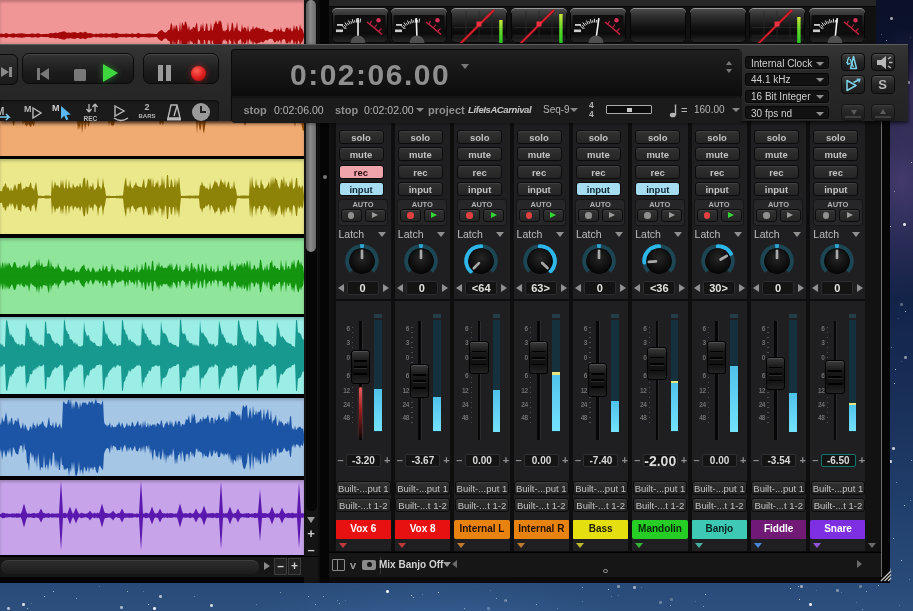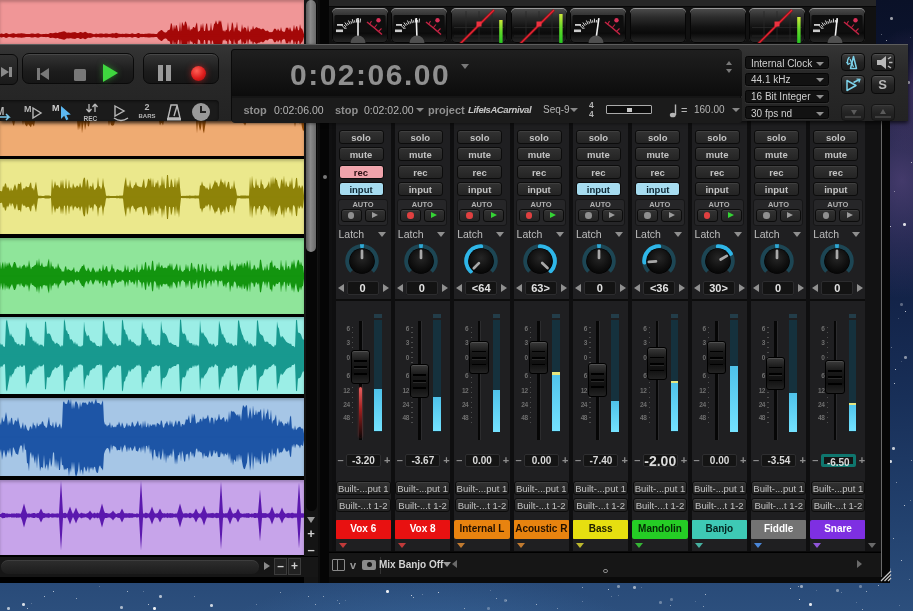--- a/index.html
+++ b/index.html
@@ -359,21 +359,21 @@
         </div>
 <div class="abs" style="left:223.05px;top:313.5px;width:7.5px;height:4.5px;background:#233d49"></div>
 <div class="abs" style="left:223.05px;top:319.5px;width:7.5px;height:112px;background:#15313d"></div>
 <div class="abs" style="left:223.05px;top:372.2px;width:7.5px;height:59.3px;background:linear-gradient(#4ec2ea,#74e2ff)"></div>
 <div class="abs" style="left:223.05px;top:372.2px;width:7.5px;height:2.5px;background:#e6e67e"></div>
 <div class="abs" style="left:186.55px;top:454px;width:8px;font-size:11px;color:#8f8f8f;font-weight:bold">–</div>
 <div class="abs" style="left:195.05px;top:453.5px;width:35px;height:13.5px;background:#141414;border-radius:2px;border:1px solid #2e2e30;color:#dadada;font-size:10px;font-weight:bold;text-align:center;line-height:12.5px">0.00</div>
 <div class="abs" style="left:233.05px;top:454px;width:8px;font-size:11px;color:#8f8f8f;font-weight:bold">+</div>
 <div class="btn" style="left:185.05px;top:480.5px;width:54.5px;height:14.5px;line-height:14px;font-weight:normal;font-size:9.5px;color:#c2c2c2">Built-...put 1</div>
 <div class="btn" style="left:185.05px;top:497.5px;width:54.5px;height:14.5px;line-height:14px;font-weight:normal;font-size:9.5px;color:#c2c2c2">Built-...t 1-2</div>
-<div class="abs" style="left:184.05px;top:520px;width:56.5px;height:18.5px;background:#e8830f;border-radius:2px;color:#241100;font-size:10px;font-weight:bold;text-align:center;line-height:18px">Acoustic R</div>
+<div class="abs" style="left:184.05px;top:520px;width:56.5px;height:18.5px;background:#e8830f;border-radius:2px;color:#241100;font-size:10px;font-weight:bold;text-align:center;line-height:18px">Internal R</div>
 <div class="tri" style="left:187.55px;top:542.5px;border-left:4.5px solid transparent;border-right:4.5px solid transparent;border-top:5.5px solid #c07a30"></div>
 <div class="abs" style="left:243.9px;top:121px;width:55.5px;height:430px;background:#1f1f21"></div>
 <div class="btn" style="left:246.9px;top:129.5px;width:45px;height:14px;line-height:13.5px">solo</div>
 <div class="btn" style="left:246.9px;top:147px;width:45px;height:14px;line-height:13.5px">mute</div>
 <div class="btn" style="left:246.9px;top:164.5px;width:45px;height:14px;line-height:13.5px">rec</div>
 <div class="btn" style="left:246.9px;top:182px;width:45px;height:14px;line-height:13.5px;background:linear-gradient(#a6dcf0,#a6dcf0);color:#0d2733;border-color:#0c0c0c">input</div>
 <div class="abs" style="left:246.4px;top:198.5px;width:50px;height:27px;background:#262628;border-radius:3px;border:1px solid #161617"></div>
 <div class="abs" style="left:246.4px;top:199.5px;width:50px;text-align:center;font-size:7.5px;font-weight:bold;color:#b0b0b0">AUTO</div>
 <div class="btn" style="left:248.9px;top:209px;width:21px;height:13px"></div>
 <div class="abs" style="left:256.1px;top:212px;width:6.5px;height:6.5px;border-radius:50%;background:#8f8f8f"></div>
@@ -652,21 +652,21 @@
 <div style="position:absolute;left:2px;right:2px;top:22px;height:1.5px;background:#000"></div>
         </div>
 <div class="abs" style="left:460.45px;top:313.5px;width:7.5px;height:4.5px;background:#233d49"></div>
 <div class="abs" style="left:460.45px;top:319.5px;width:7.5px;height:112px;background:#15313d"></div>
 <div class="abs" style="left:460.45px;top:393px;width:7.5px;height:38.5px;background:linear-gradient(#4ec2ea,#74e2ff)"></div>
 <div class="abs" style="left:423.95px;top:454px;width:8px;font-size:11px;color:#8f8f8f;font-weight:bold">–</div>
 <div class="abs" style="left:432.45px;top:453.5px;width:35px;height:13.5px;background:#141414;border-radius:2px;border:1px solid #2e2e30;color:#dadada;font-size:10px;font-weight:bold;text-align:center;line-height:12.5px">-3.54</div>
 <div class="abs" style="left:470.45px;top:454px;width:8px;font-size:11px;color:#8f8f8f;font-weight:bold">+</div>
 <div class="btn" style="left:422.45px;top:480.5px;width:54.5px;height:14.5px;line-height:14px;font-weight:normal;font-size:9.5px;color:#c2c2c2">Built-...put 1</div>
 <div class="btn" style="left:422.45px;top:497.5px;width:54.5px;height:14.5px;line-height:14px;font-weight:normal;font-size:9.5px;color:#c2c2c2">Built-...t 1-2</div>
-<div class="abs" style="left:421.45px;top:520px;width:56.5px;height:18.5px;background:#737373;border-radius:2px;color:#fff;font-size:10px;font-weight:bold;text-align:center;line-height:18px">Fiddle</div>
+<div class="abs" style="left:421.45px;top:520px;width:56.5px;height:18.5px;background:#701a75;border-radius:2px;color:#fff;font-size:10px;font-weight:bold;text-align:center;line-height:18px">Fiddle</div>
 <div class="tri" style="left:424.95px;top:542.5px;border-left:4.5px solid transparent;border-right:4.5px solid transparent;border-top:5.5px solid #4a86d8"></div>
 <div class="abs" style="left:481.3px;top:121px;width:55.5px;height:430px;background:#1f1f21"></div>
 <div class="btn" style="left:484.3px;top:129.5px;width:45px;height:14px;line-height:13.5px">solo</div>
 <div class="btn" style="left:484.3px;top:147px;width:45px;height:14px;line-height:13.5px">mute</div>
 <div class="btn" style="left:484.3px;top:164.5px;width:45px;height:14px;line-height:13.5px">rec</div>
 <div class="btn" style="left:484.3px;top:182px;width:45px;height:14px;line-height:13.5px">input</div>
 <div class="abs" style="left:483.8px;top:198.5px;width:50px;height:27px;background:#262628;border-radius:3px;border:1px solid #161617"></div>
 <div class="abs" style="left:483.8px;top:199.5px;width:50px;text-align:center;font-size:7.5px;font-weight:bold;color:#b0b0b0">AUTO</div>
 <div class="btn" style="left:486.3px;top:209px;width:21px;height:13px"></div>
 <div class="abs" style="left:493.5px;top:212px;width:6.5px;height:6.5px;border-radius:50%;background:#8f8f8f"></div>
@@ -722,21 +722,21 @@
 <div class="abs" style="left:496.3px;top:360.25px;width:19.5px;height:33.5px;border-radius:3px;background:linear-gradient(#3a3a3a,#1a1a1a 30%,#101010 70%,#232323);border:1px solid #000;box-shadow:inset 0 1px 0 rgba(255,255,255,.12)">
 <div style="position:absolute;left:2px;right:2px;top:9px;height:1.5px;background:#000"></div>
 <div style="position:absolute;left:2px;right:2px;top:15px;height:2px;background:#000;box-shadow:0 1px 0 rgba(255,255,255,.1)"></div>
 <div style="position:absolute;left:2px;right:2px;top:22px;height:1.5px;background:#000"></div>
         </div>
 <div class="abs" style="left:519.8px;top:313.5px;width:7.5px;height:4.5px;background:#233d49"></div>
 <div class="abs" style="left:519.8px;top:319.5px;width:7.5px;height:112px;background:#15313d"></div>
 <div class="abs" style="left:519.8px;top:402.8px;width:7.5px;height:28.7px;background:linear-gradient(#4ec2ea,#74e2ff)"></div>
 <div class="abs" style="left:519.8px;top:402.8px;width:7.5px;height:2.5px;background:#e6e67e"></div>
 <div class="abs" style="left:483.3px;top:454px;width:8px;font-size:11px;color:#8f8f8f;font-weight:bold">–</div>
-<div class="abs" style="left:491.8px;top:453.5px;width:35px;height:13.5px;background:#141414;border-radius:2px;border:3px solid #0f766e;color:#dadada;font-size:10px;font-weight:bold;text-align:center;line-height:12.5px">-6.50</div>
+<div class="abs" style="left:491.8px;top:453.5px;width:35px;height:13.5px;background:#141414;border-radius:2px;border:1px solid #0f766e;color:#dadada;font-size:10px;font-weight:bold;text-align:center;line-height:12.5px">-6.50</div>
 <div class="abs" style="left:529.8px;top:454px;width:8px;font-size:11px;color:#8f8f8f;font-weight:bold">+</div>
 <div class="btn" style="left:481.8px;top:480.5px;width:54.5px;height:14.5px;line-height:14px;font-weight:normal;font-size:9.5px;color:#c2c2c2">Built-...put 1</div>
 <div class="btn" style="left:481.8px;top:497.5px;width:54.5px;height:14.5px;line-height:14px;font-weight:normal;font-size:9.5px;color:#c2c2c2">Built-...t 1-2</div>
 <div class="abs" style="left:480.8px;top:520px;width:56.5px;height:18.5px;background:#7e2fe2;border-radius:2px;color:#fff;font-size:10px;font-weight:bold;text-align:center;line-height:18px">Snare</div>
 <div class="tri" style="left:484.3px;top:542.5px;border-left:4.5px solid transparent;border-right:4.5px solid transparent;border-top:5.5px solid #9055d8"></div>
 <div class="abs" style="left:2.65px;top:121px;width:3.9px;height:430px;background:#0e0e0f"></div>
 <div class="abs" style="left:62px;top:121px;width:3.9px;height:430px;background:#0e0e0f"></div>
 <div class="abs" style="left:121.35px;top:121px;width:3.9px;height:430px;background:#0e0e0f"></div>
 <div class="abs" style="left:180.7px;top:121px;width:3.9px;height:430px;background:#0e0e0f"></div>
 <div class="abs" style="left:240.05px;top:121px;width:3.9px;height:430px;background:#0e0e0f"></div>

